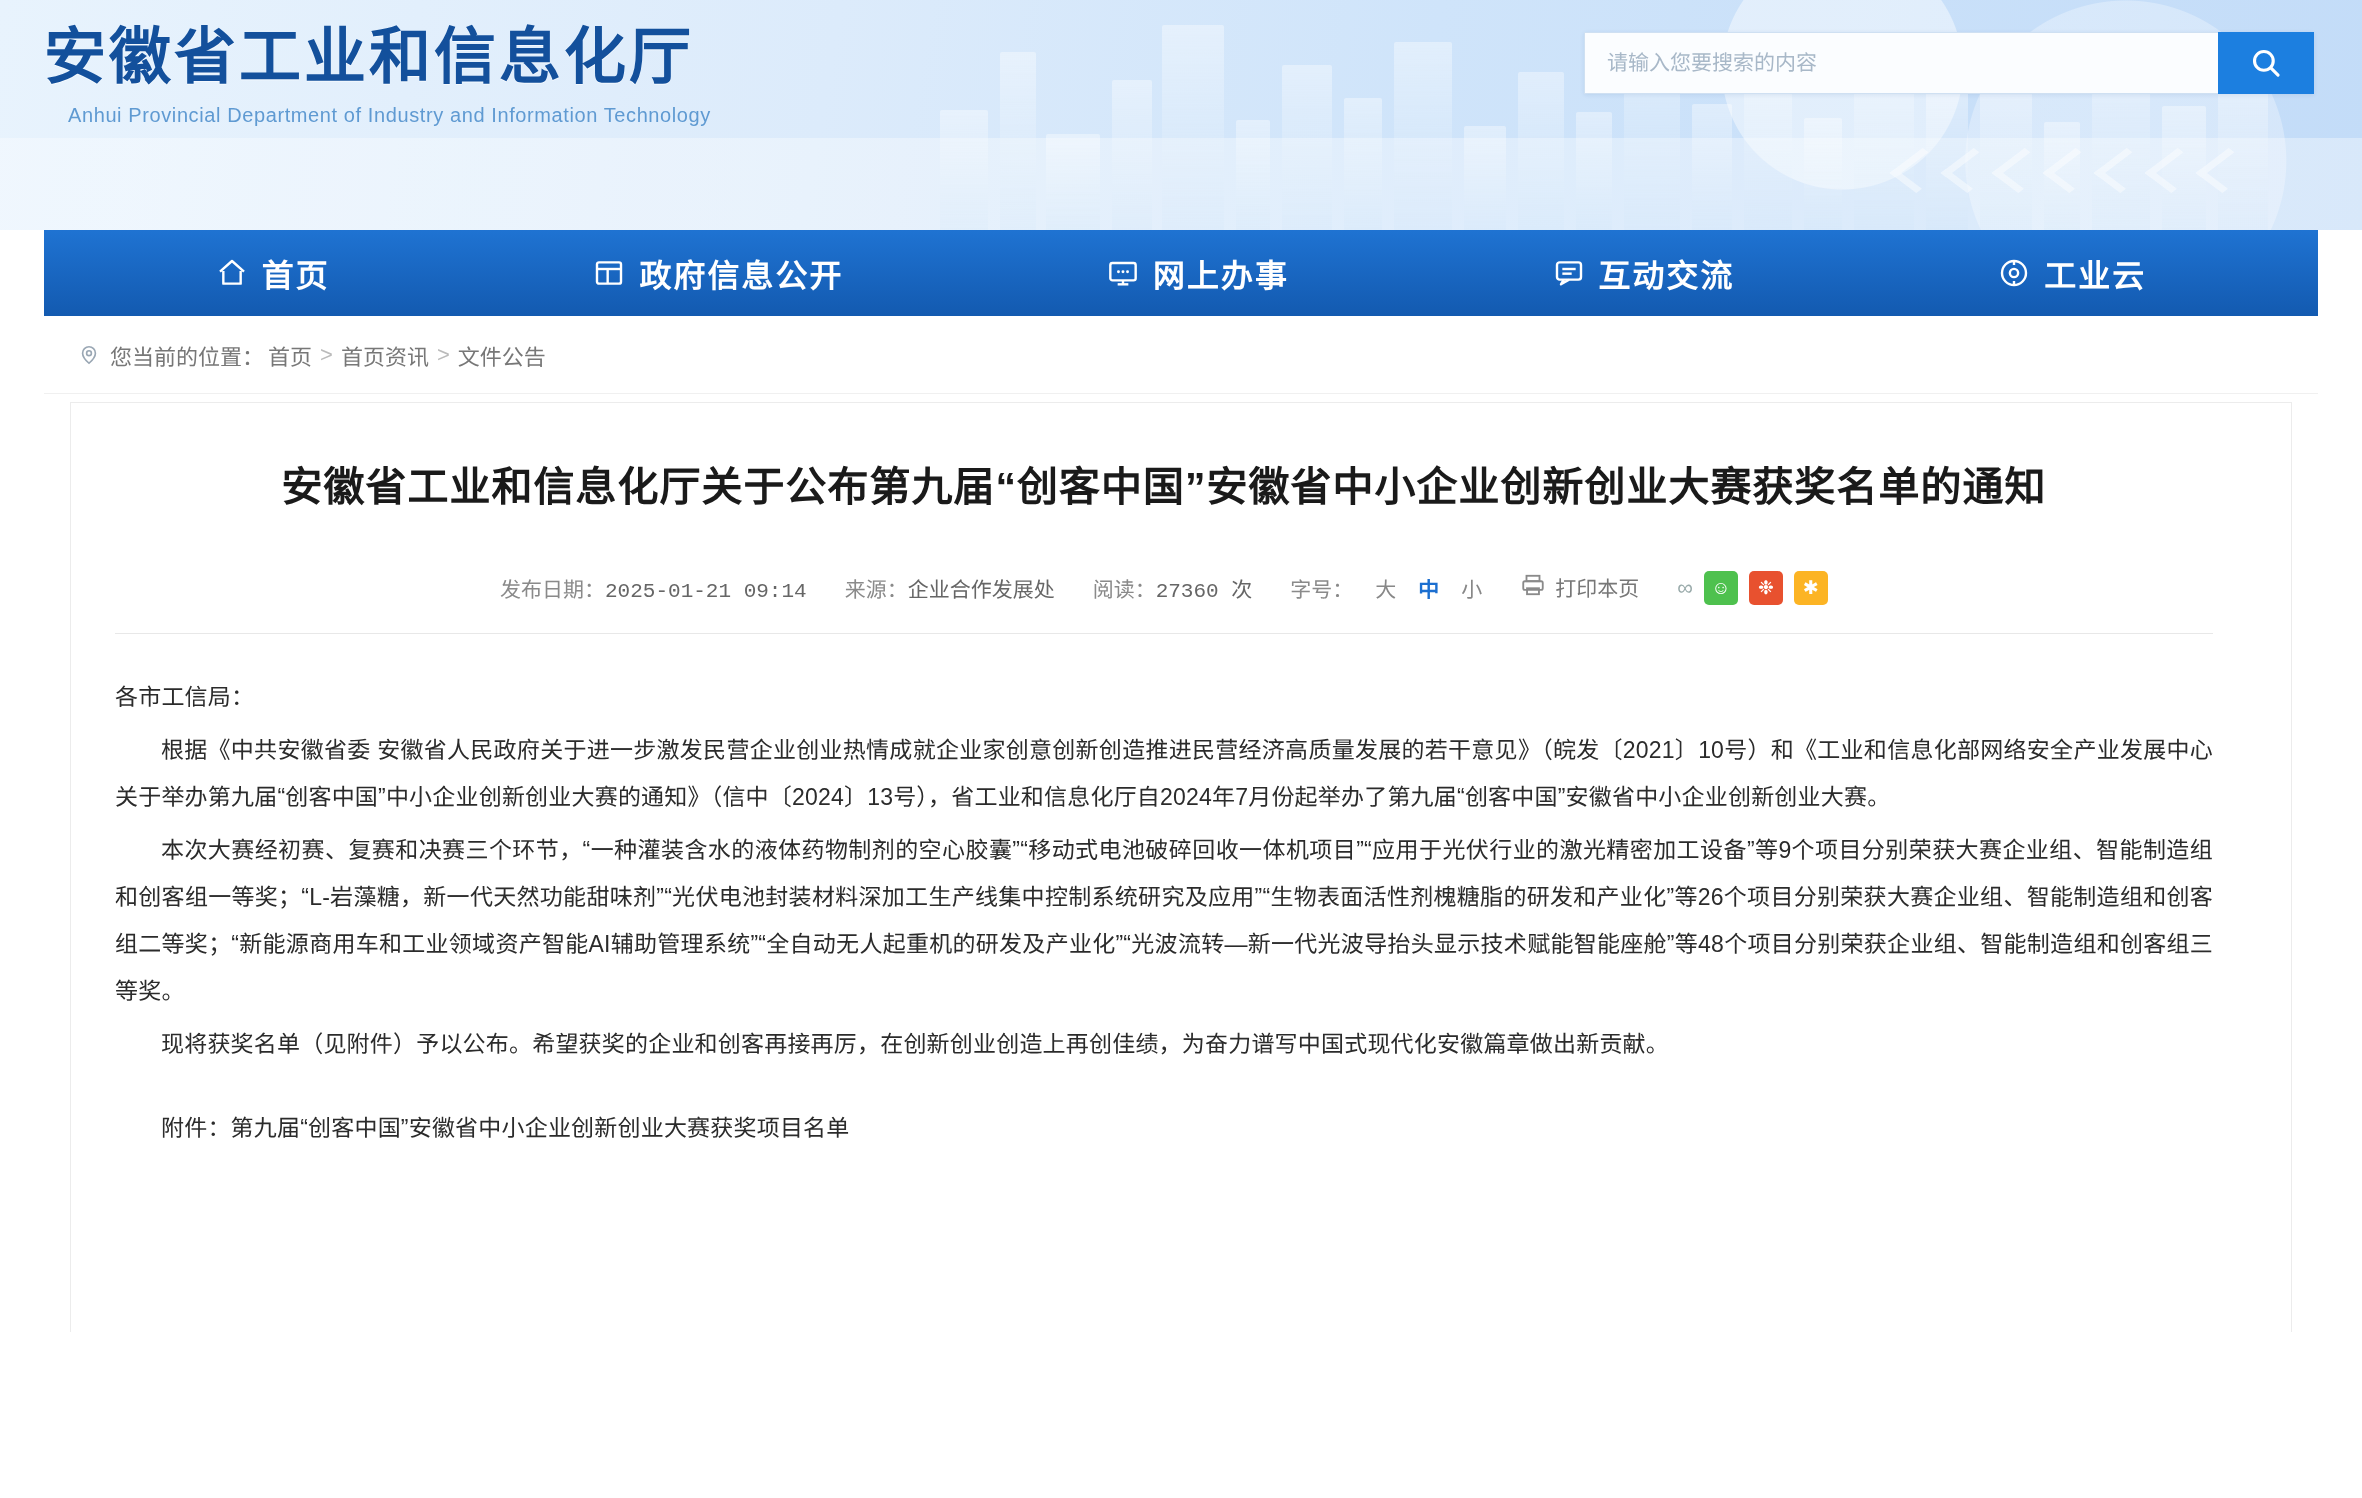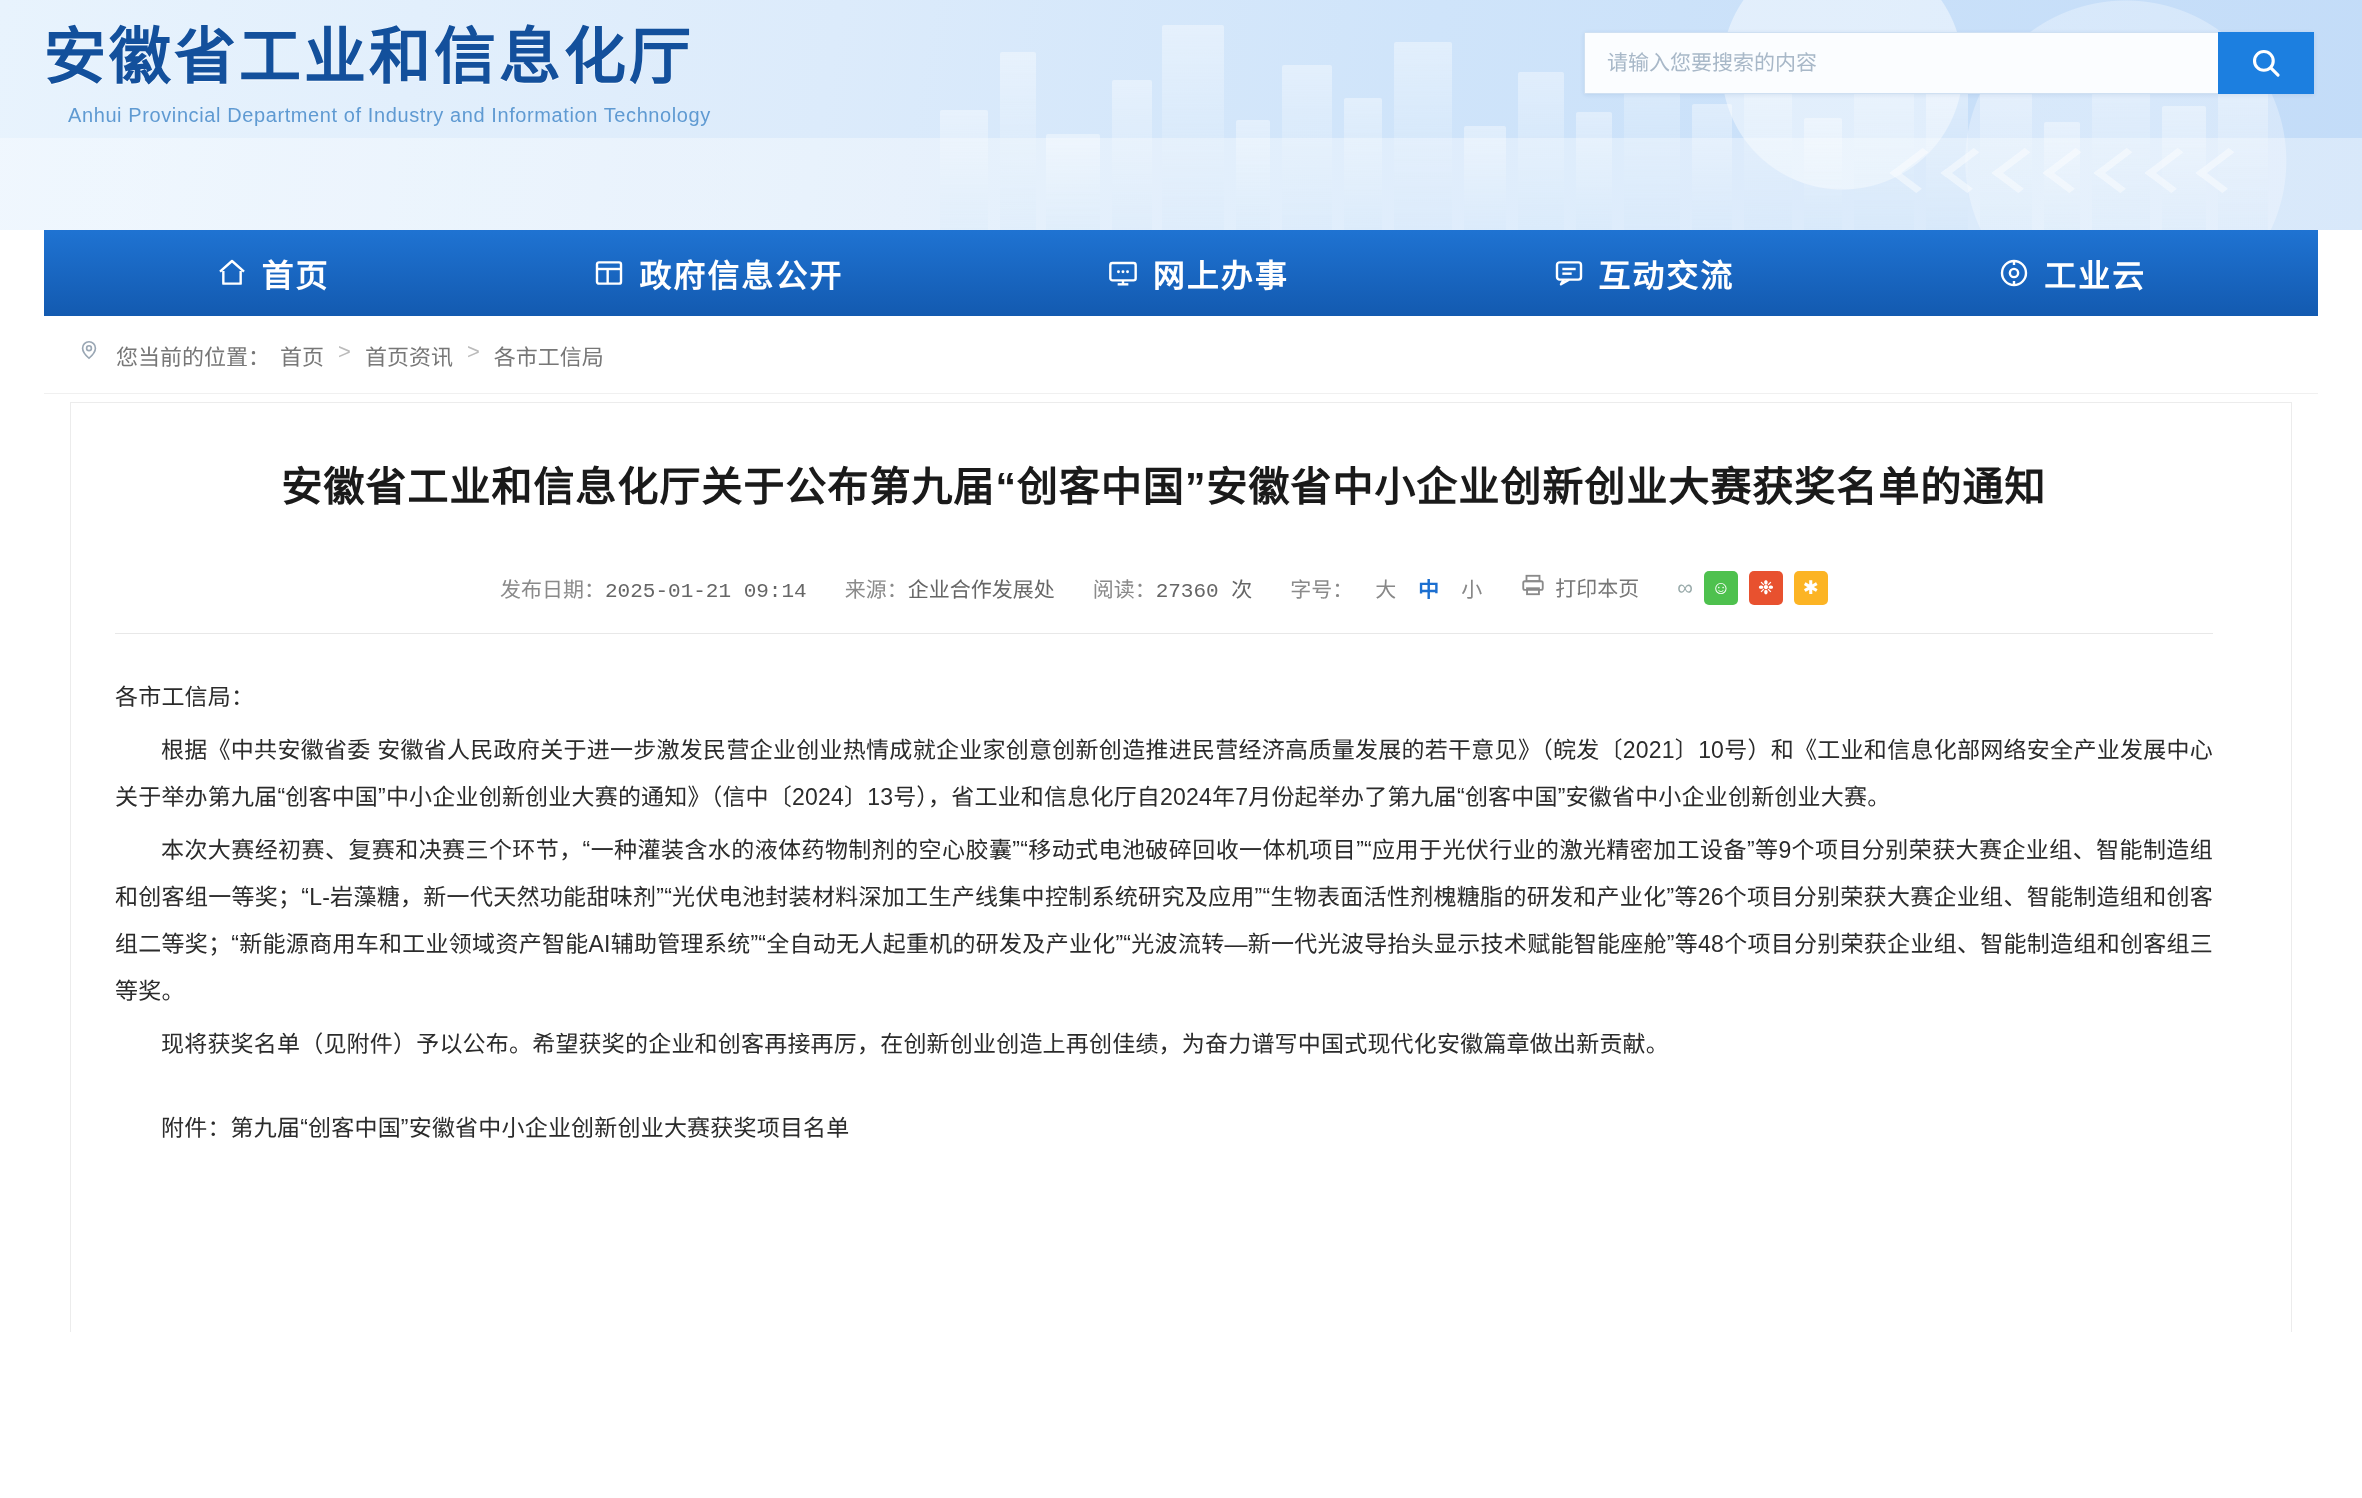--- a/index.html
+++ b/index.html
@@ -147,22 +147,22 @@
     background: #ffffff;
     height: 78px;
     display: flex;
     align-items: center;
     padding-left: 34px;
     box-sizing: border-box;
     border-bottom: 1px solid #f0f0f0;
   }
   .crumb {
     display: flex;
-    align-items: flex-start;
-    gap: 10px;
+    align-items: center;
+    gap: 4px;
     font-size: 22px;
     color: #777;
   }
   .crumb a { color: #777; text-decoration: none; cursor: pointer; }
   .crumb .sep { color: #bbb; padding: 0 4px; }
   .pin { display: inline-flex; margin-right: 6px; }
 
   
   .card {
     margin: 8px 70px 0 70px;
@@ -362,21 +362,21 @@
       <svg width="22" height="22" viewBox="0 0 24 24" fill="none" stroke="#9aa7b4" stroke-width="1.8">
         <path d="M12 21s7-6.2 7-11a7 7 0 1 0-14 0c0 4.8 7 11 7 11z"></path>
         <circle cx="12" cy="10" r="2.6"></circle>
       </svg>
     </span>
     <span>您当前的位置：</span>
     <a>首页</a>
     <span class="sep">&gt;</span>
     <a>首页资讯</a>
     <span class="sep">&gt;</span>
-    <a>各市工信局</a>
+    <a>文件公告</a>
   </div>
 </div>
 
 <div class="card">
 
   <h1 class="title">安徽省工业和信息化厅关于公布第九届“创客中国”安徽省中小企业创新创业大赛获奖名单的通知</h1>
 
   <div class="meta">
     <span>
       <span class="k">发布日期：</span><span class="v">2025-01-21 09:14</span>

